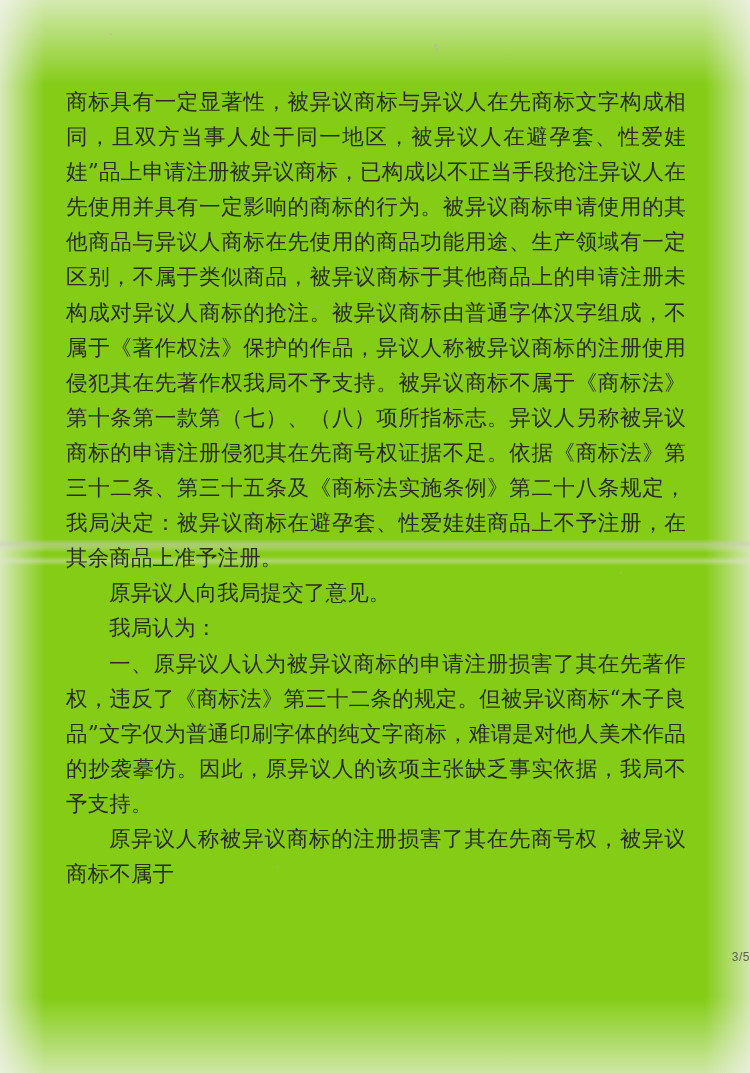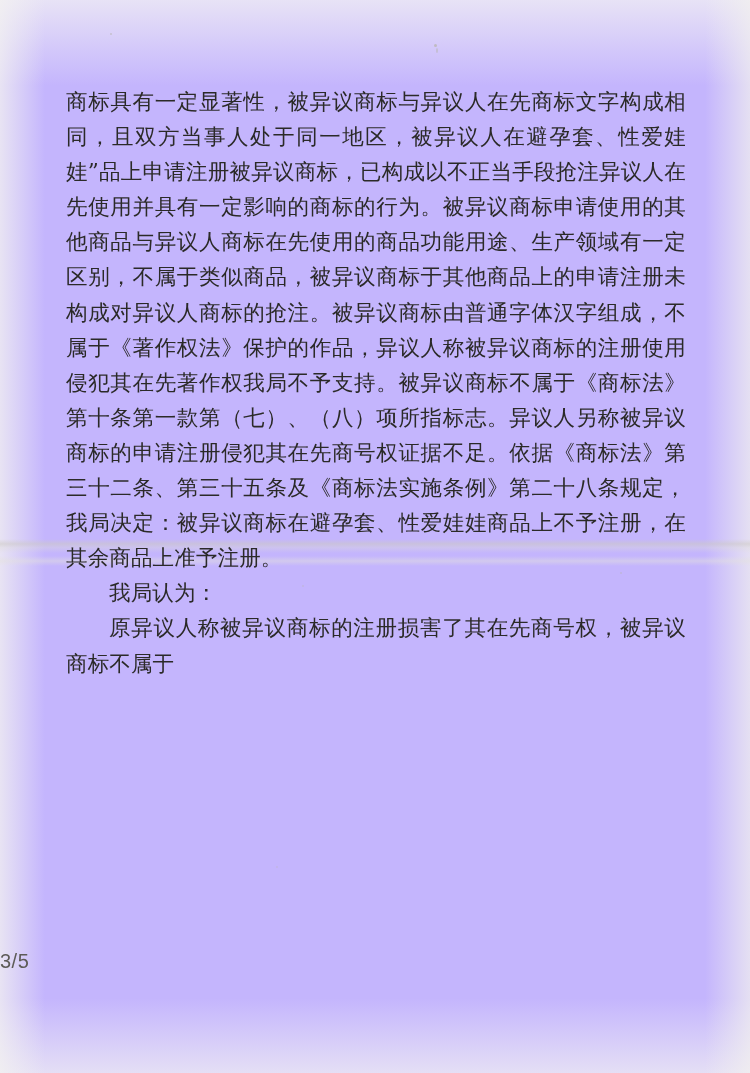--- a/index.html
+++ b/index.html
@@ -12,21 +12,21 @@
     background: #ffffff;
     font-family: "DejaVu Serif", "Liberation Serif", serif;
     overflow: hidden;
   }
 
   
   .page {
     position: relative;
     width: 750px;
     height: 1073px;
-    background: #c4b5fd;
+    background: #84cc16;
     overflow: hidden;
   }
 
   
   .paper-tone {
     position: absolute;
     inset: 0;
     background:
       linear-gradient(90deg, rgba(244,243,240,0.75) 0%, rgba(255,255,255,0) 6%,
                              rgba(255,255,255,0) 94%, rgba(243,242,238,0.7) 100%),
@@ -97,23 +97,23 @@
   .para + .para {
     margin-top: 0;
   }
 
   
   .page-number {
     position: absolute;
     left: 0;
     top: 950px;
     width: 750px;
-    text-align: left;
+    text-align: right;
     font-family: "Liberation Sans", "DejaVu Sans", sans-serif;
-    font-size: 20px;
+    font-size: 12px;
     color: #5d5b57;
     letter-spacing: 0.5px;
   }
 </style>
 </head>
 <body>
 
 <div class="page">
 
   <div class="paper-tone"></div>
@@ -124,24 +124,26 @@
   <div class="speck s1"></div>
   <div class="speck s2"></div>
   <div class="speck s3"></div>
   <div class="speck s4"></div>
   <div class="speck s5"></div>
   <div class="speck s6"></div>
 
   <div class="body-text">
     <p class="para">商标具有一定显著性，被异议商标与异议人在先商标文字构成相同，且双方当事人处于同一地区，被异议人在避孕套、性爱娃娃”品上申请注册被异议商标，已构成以不正当手段抢注异议人在先使用并具有一定影响的商标的行为。被异议商标申请使用的其他商品与异议人商标在先使用的商品功能用途、生产领域有一定区别，不属于类似商品，被异议商标于其他商品上的申请注册未构成对异议人商标的抢注。被异议商标由普通字体汉字组成，不属于《著作权法》保护的作品，异议人称被异议商标的注册使用侵犯其在先著作权我局不予支持。被异议商标不属于《商标法》第十条第一款第（七）、（八）项所指标志。异议人另称被异议商标的申请注册侵犯其在先商号权证据不足。依据《商标法》第三十二条、第三十五条及《商标法实施条例》第二十八条规定，我局决定：被异议商标在避孕套、性爱娃娃商品上不予注册，在其余商品上准予注册。</p>
 
+    <p class="para indent">原异议人向我局提交了意见。</p>
 
     <p class="para indent">我局认为：</p>
 
 
 
+    <p class="para indent">一、原异议人认为被异议商标的申请注册损害了其在先著作权，违反了《商标法》第三十二条的规定。但被异议商标“木子良品”文字仅为普通印刷字体的纯文字商标，难谓是对他人美术作品的抄袭摹仿。因此，原异议人的该项主张缺乏事实依据，我局不予支持。</p>
 
     <p class="para indent">原异议人称被异议商标的注册损害了其在先商号权，被异议商标不属于</p>
   </div>
 
   <div class="page-number">3/5</div>
 
 </div>
 
 </body></html>

